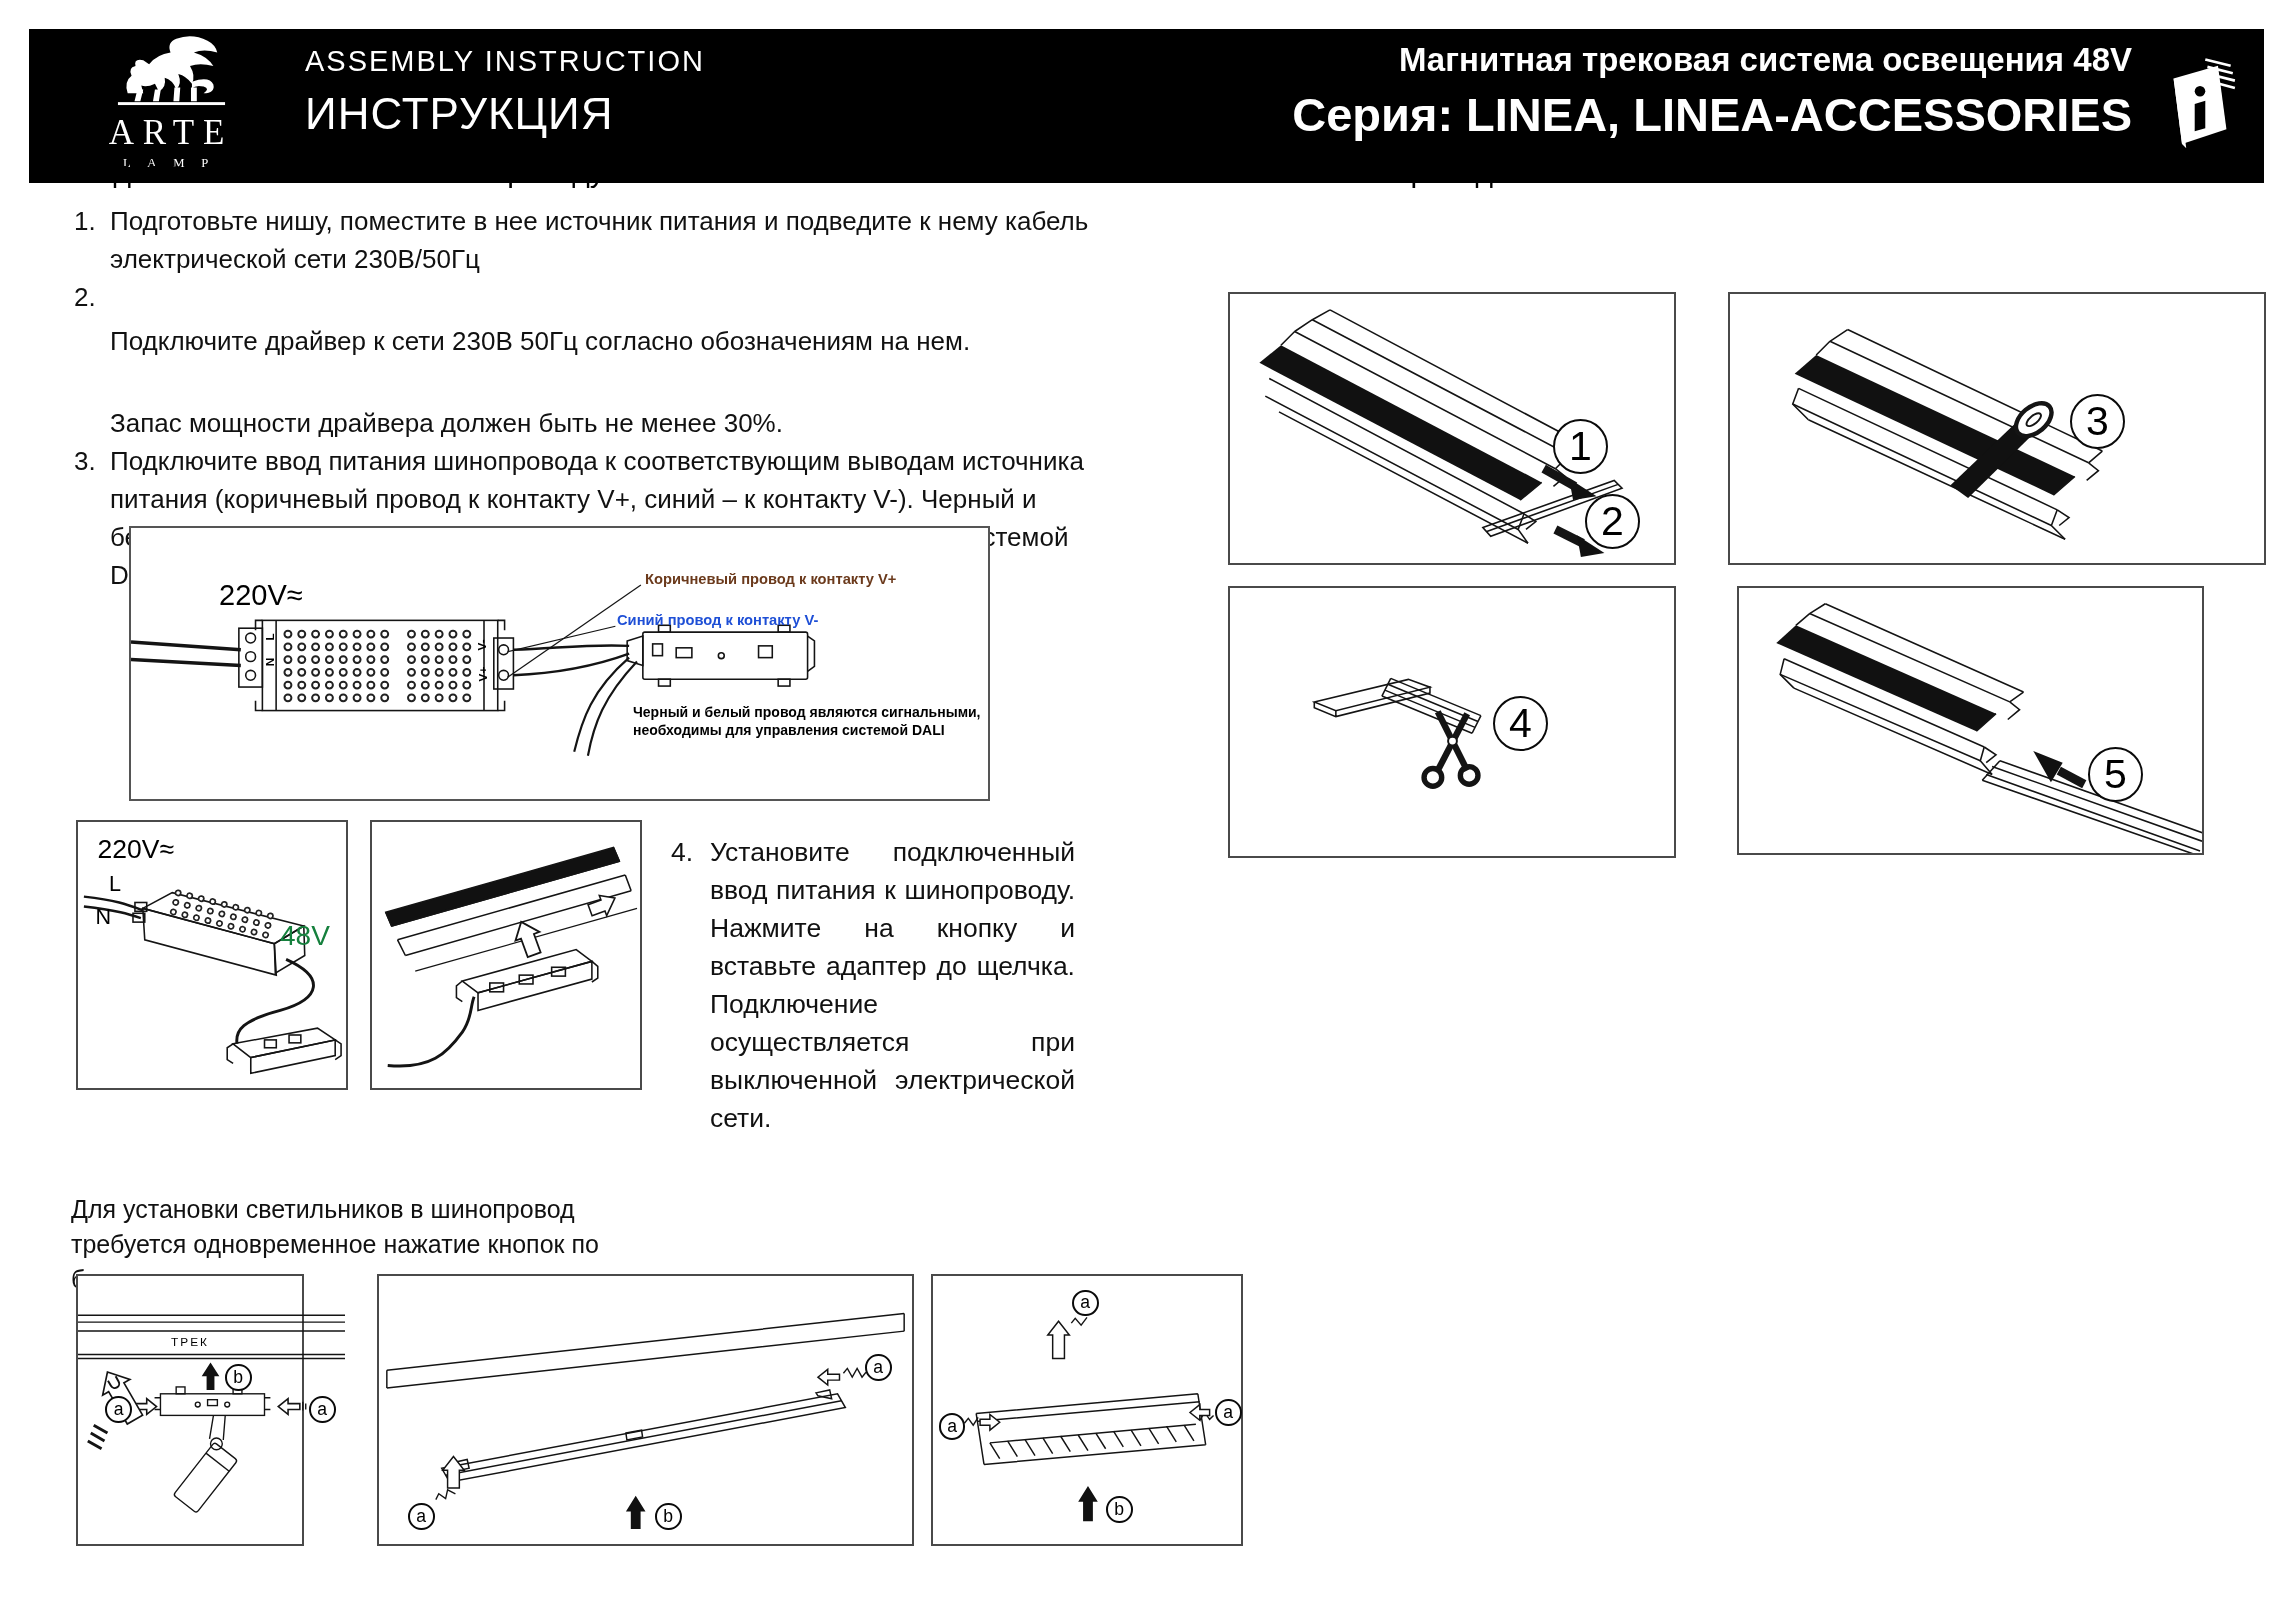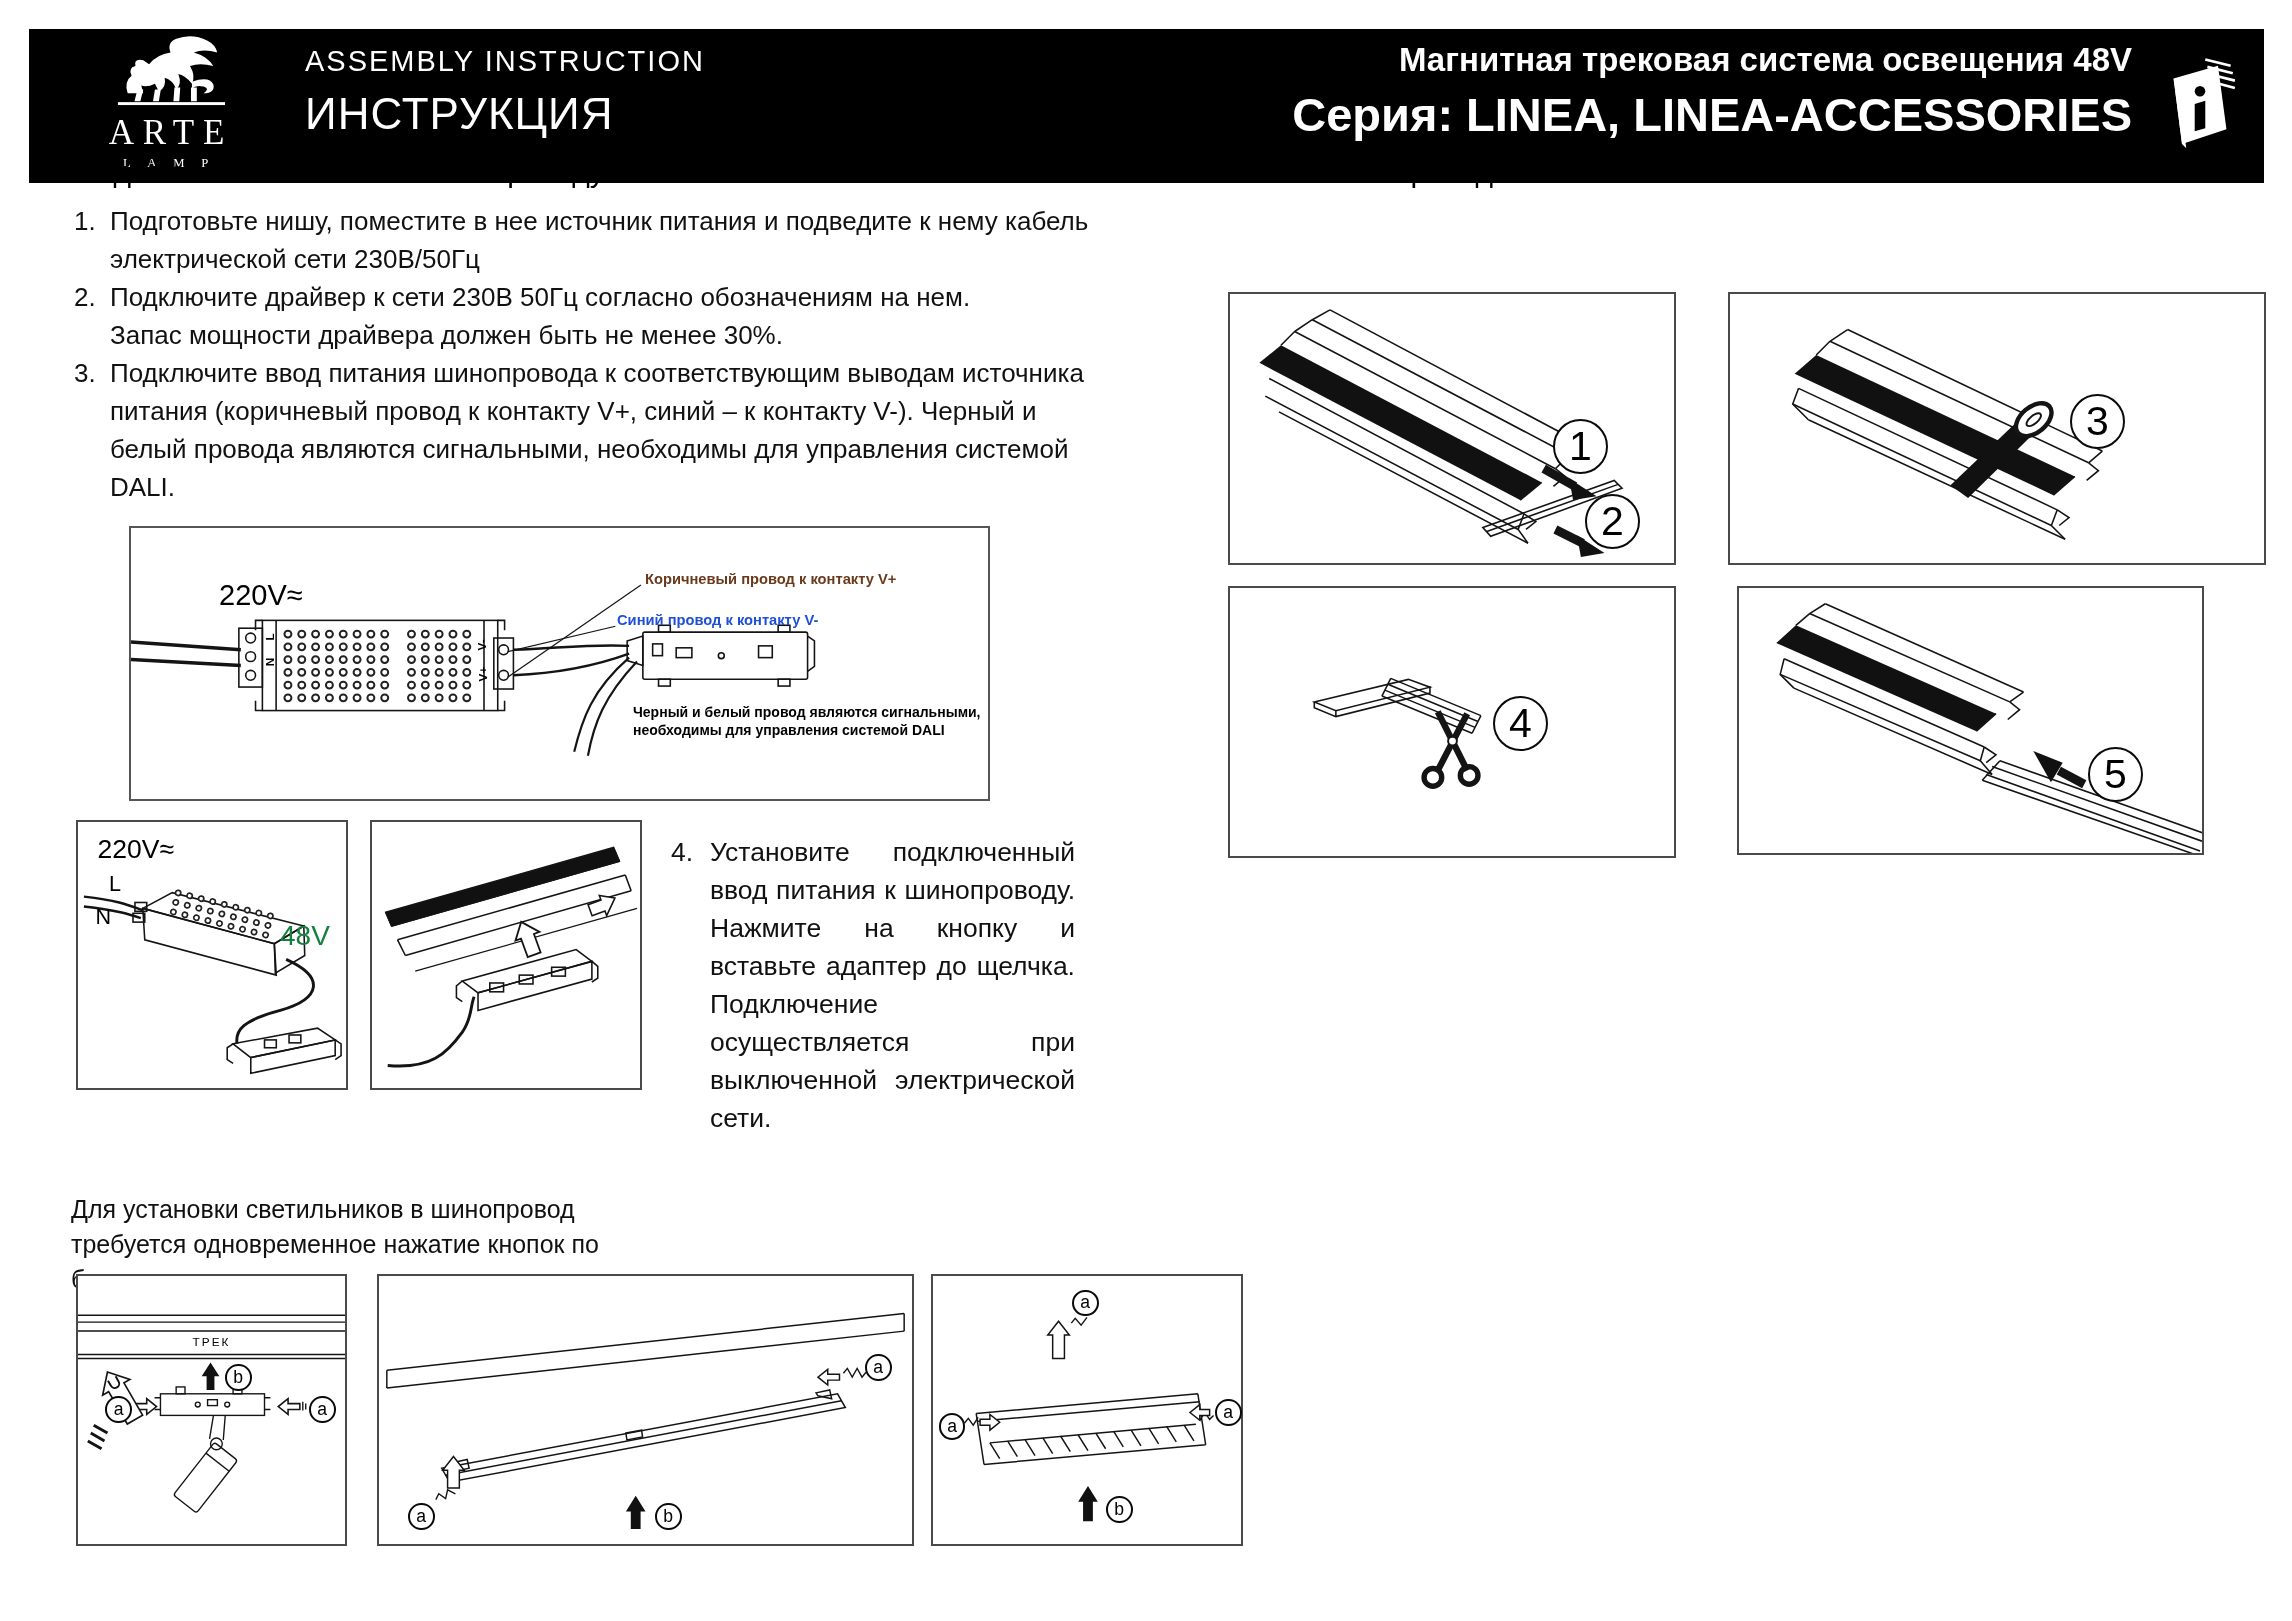--- a/index.html
+++ b/index.html
@@ -19,21 +19,21 @@
   .hdr-right { position:absolute; right:132px; top:11.8px; text-align:right; }
   .p-line1 { font-size:33px; font-weight:700; }
   .p-line2 { font-size:47px; font-weight:700; margin-top:7.8px; }
   .book-icon { position:absolute; right:27.4px; top:25.5px; }
   
   .section-heading { position:absolute; font-size:30px; font-weight:400; color:#000; }
   .steps { position:absolute; left:74px; top:202px; width:1019px; font-size:26px; line-height:38px; list-style:none; }
   .steps li { display:flex; }
   .step-num { width:36px; flex:none; }
   .step-text { flex:1; }
-  .step-text span { display:block; }
+  .step-text span { display:block;margin-top:44px; }
   .step4 { position:absolute; left:671px; top:833px; width:404px; font-size:26.5px; line-height:38px; display:flex; }
   .step4 .step-num { width:39px; }
   .step4 .step-text { text-align:justify; }
   .install-desc { position:absolute; left:71px; top:1192px; width:588px; font-size:25px; line-height:35px; }
   
   .dbox { position:absolute; border:2px solid #4a4a4a; background:#fff; }
   .dbox svg { position:absolute; left:0; top:0; }
   .lab { position:absolute; white-space:nowrap; }
   .lab-voltage { font-size:29px; color:#000; }
   .lab-small { font-size:21.6px; color:#000; }
@@ -317,21 +317,21 @@
         <path d="M248 196 L266 176"></path>
         <line x1="352" y1="200" x2="326" y2="186" stroke-width="9"></line>
         <polygon points="330,178 300,166 318,198" fill="#111" stroke="none"></polygon>
       </g>
     </svg>
     <div class="circle-num" style="left:349px; top:159px;">5</div>
   </div>
 
   <div class="install-desc">Для установки светильников в шинопровод требуется одновременное нажатие кнопок по бокам.</div>
 
-  <div class="dbox" style="left:76px; top:1274px; width:271px; height:272px;">
+  <div class="dbox" style="left:76px; top:1274px; width:228px; height:272px;">
     <svg width="267" height="268" viewBox="0 0 272 273">
       <g stroke="#141414" fill="none" stroke-width="1.4">
         <path d="M0 40 H272 M0 47 H272 M0 56 H272 M0 80 H272 M0 84 H272"></path>
         <rect x="84" y="120" width="106" height="22"></rect>
         <rect x="100" y="113" width="9" height="7"></rect>
           <rect x="158" y="113" width="9" height="7"></rect>
         <path d="M84 124 h-6 M84 136 h-6 M190 124 h6 M190 136 h6"></path>
         <circle cx="122" cy="131" r="2.5"></circle>
           <circle cx="152" cy="131" r="2.5"></circle>
           <rect x="132" y="126" width="10" height="6"></rect>

